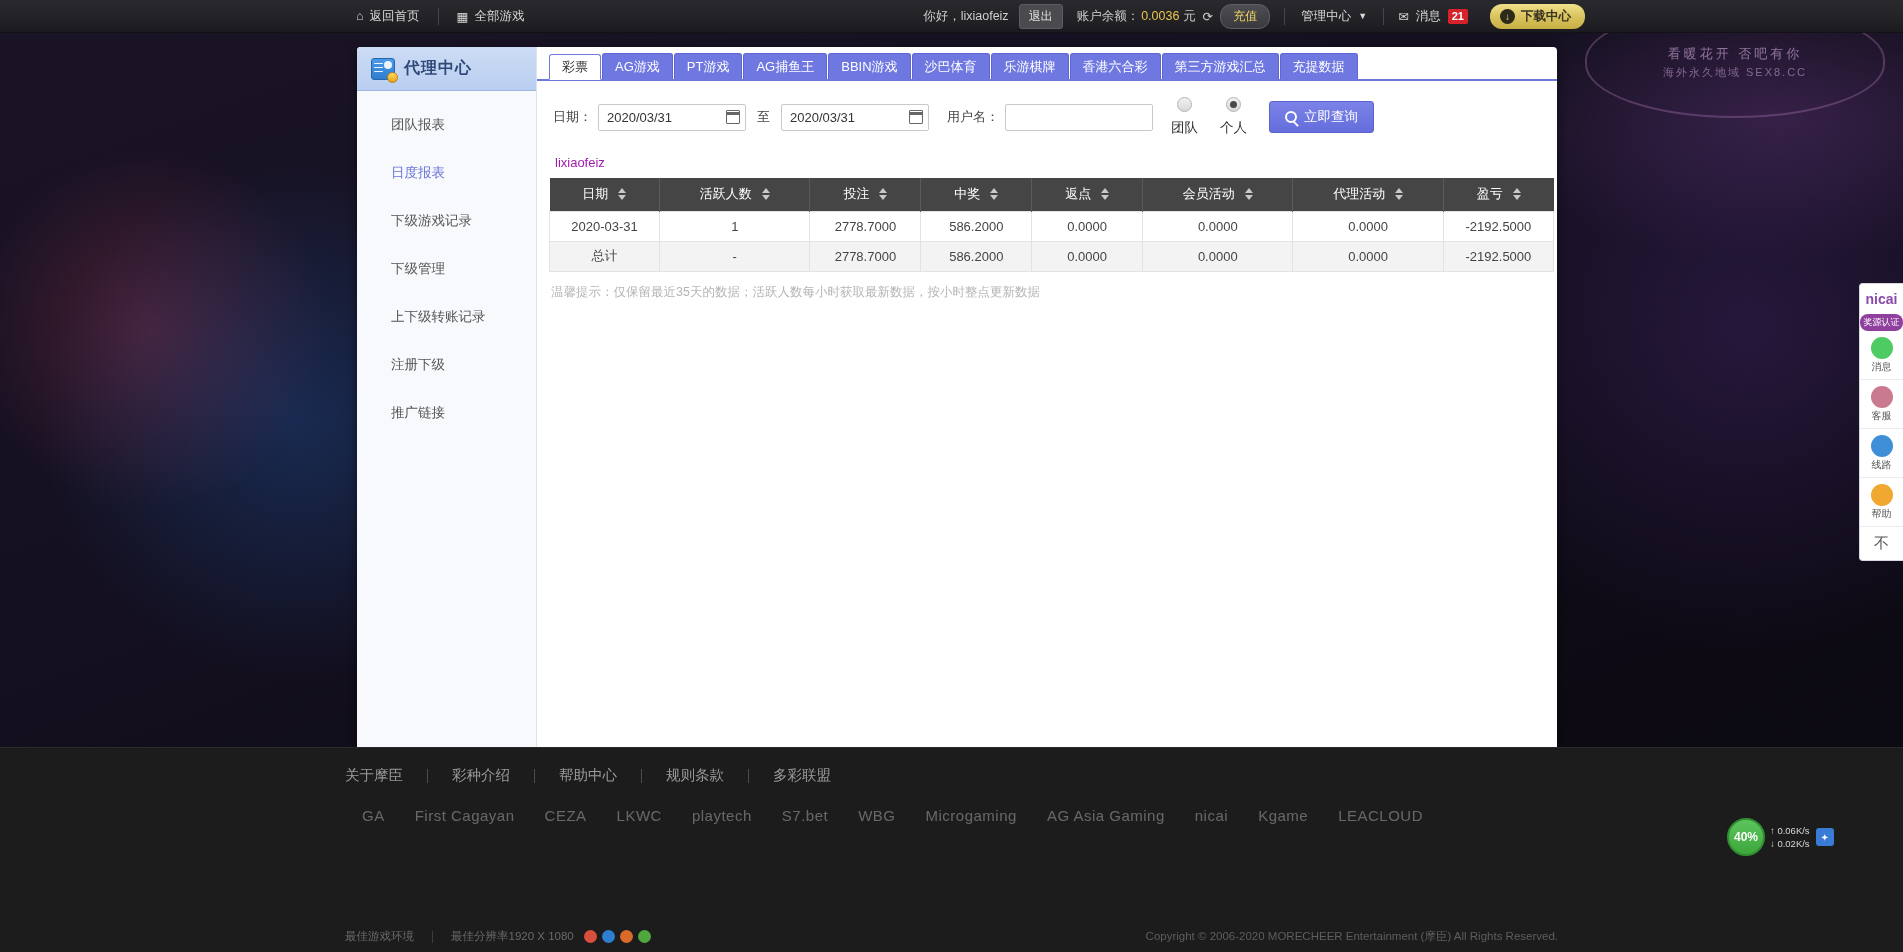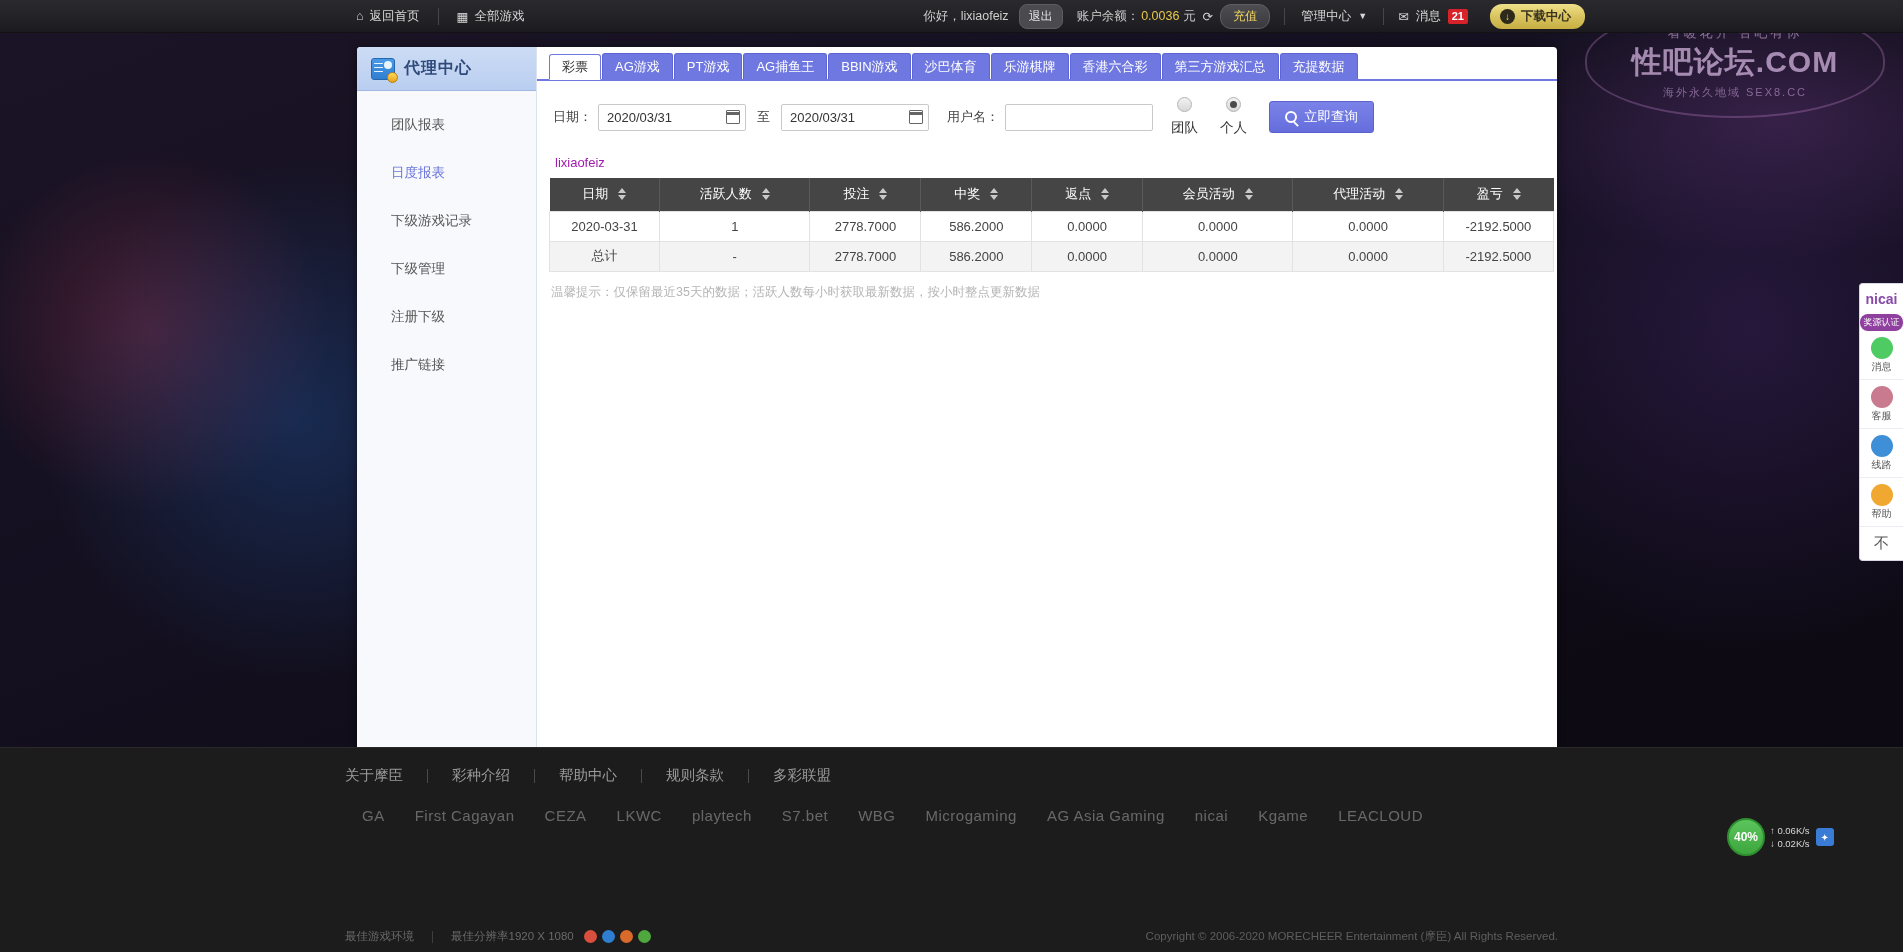--- a/index.html
+++ b/index.html
@@ -32,21 +32,21 @@
   }
   .tb-left { display: flex; align-items: center; margin-left: 338px; }
   .tb-item {
     display: flex; align-items: center; gap: 6px; padding: 0 18px; height: 33px;
     color: #d6d6d6; cursor: pointer; position: relative;
   }
   .tb-sep { width: 1px; height: 17px; background: #45454a; }
   .tb-right { display: flex; align-items: center; margin-left: auto; margin-right: 318px; gap: 0; }
   .greet { color: #cfcfcf; font-size: 12.5px; padding-right: 10px; }
   .logout-btn {
-    background: #4a4a4f; border: 1px solid #5c5c62; border-radius: 8px;
+    background: #4a4a4f; border: 1px solid #5c5c62; border-radius: 3px;
     color: #e4e4e4; font-size: 12px; padding: 3px 9px; cursor: pointer;
   }
   .balance { color: #c9c9c9; font-size: 12.5px; padding: 0 2px 0 14px; }
   .balance-val { color: #e8c74a; }
   .refresh-ico { margin: 0 7px; cursor: pointer; }
   .recharge-btn {
     background: linear-gradient(180deg,#4e4e52,#3a3a3e);
     border: 1px solid #5d5d63; border-radius: 11px;
     color: #f0d463; font-size: 12px; padding: 3px 12px; cursor: pointer;
   }
@@ -278,21 +278,20 @@
       <div class="dl-btn">
         <span class="dl-circ">↓</span>
         <span>下载中心</span>
       </div>
     </div>
   </div>
 
   <div class="watermark">
     <div class="wm-ring"></div>
     <div class="wm-top">看暖花开 否吧有你</div>
-    <div class="wm-main">性吧论坛.COM</div>
     <div class="wm-bot">海外永久地域 SEX8.CC</div>
   </div>
 
   <div class="panel">
 
     <div class="sidebar">
       <div class="side-head">
         <div class="card-ico">
           <div class="body"></div>
           <div class="lines">
@@ -310,20 +309,23 @@
             <span>团队报表</span>
           </div>
           <div class="side-item active">
             <span>日度报表</span>
           </div>
           <div class="side-item">
             <span>下级游戏记录</span>
           </div>
           <div class="side-item">
             <span>下级管理</span>
+          </div>
+          <div class="side-item">
+            <span>上下级转账记录</span>
           </div>
           <div class="side-item">
             <span>注册下级</span>
           </div>
           <div class="side-item">
             <span>推广链接</span>
           </div>
         </div>
     </div>
 

